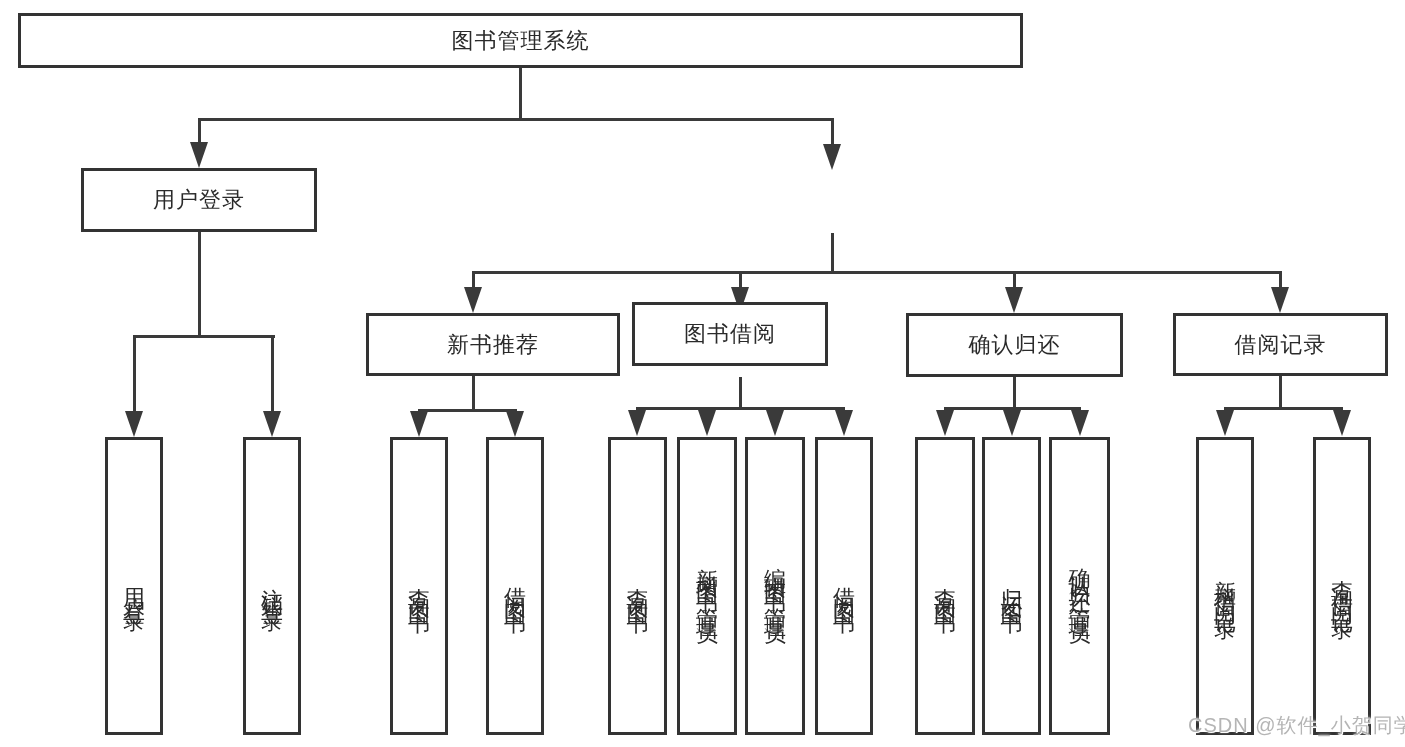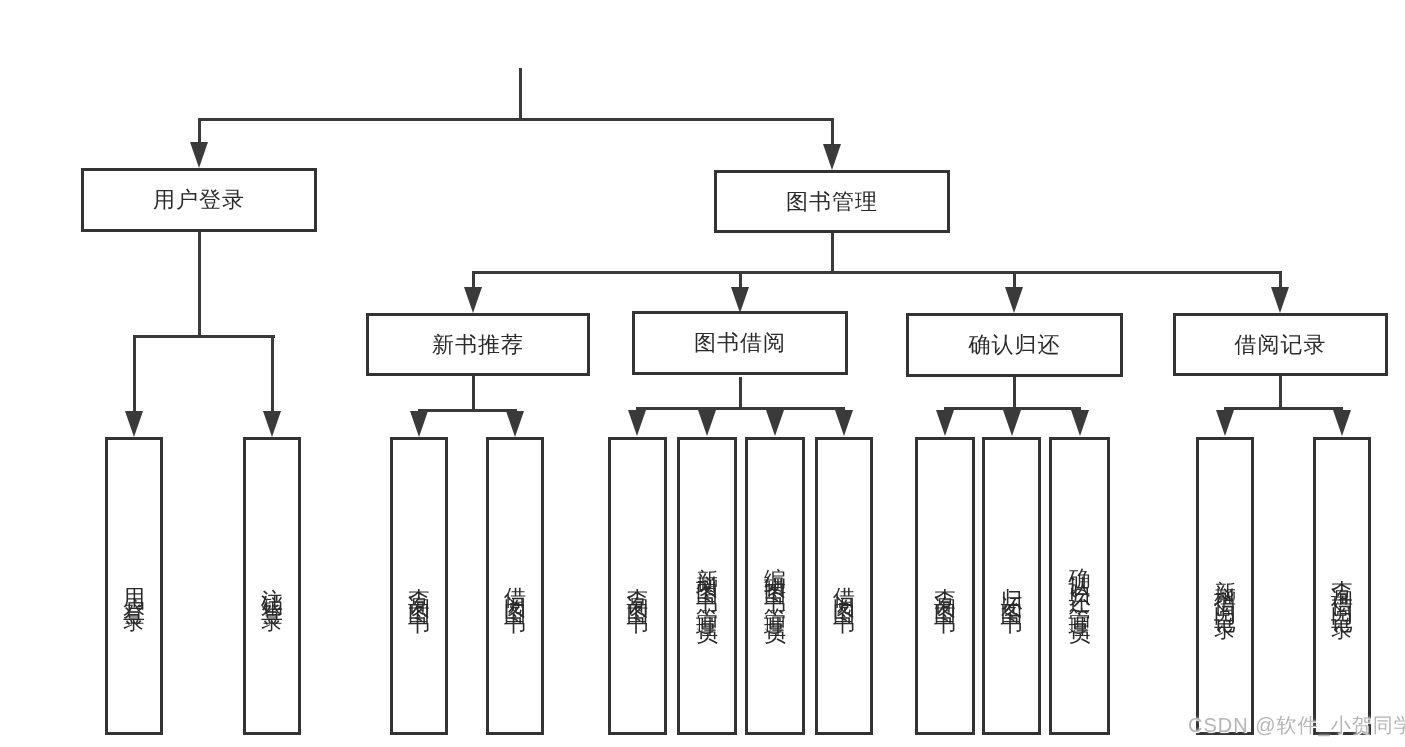--- a/index.html
+++ b/index.html
@@ -78,32 +78,32 @@
   <div class="hline" style="left:944px;top:407px;width:137px"></div>
   <div class="arrow" style="left:936px;top:410px"></div>
   <div class="arrow" style="left:1003px;top:410px"></div>
   <div class="arrow" style="left:1071px;top:410px"></div>
 
   <div class="vline" style="left:1279px;top:376px;height:34px"></div>
   <div class="hline" style="left:1224px;top:407px;width:119px"></div>
   <div class="arrow" style="left:1216px;top:410px"></div>
   <div class="arrow" style="left:1333px;top:410px"></div>
 
+  <div class="box hbox" style="left:18px;top:13px;width:1005px;height:55px">
+    <span>图书管理系统</span>
+  </div>
 
   <div class="box hbox" style="left:81px;top:168px;width:236px;height:64px">
     <span>用户登录</span>
   </div>
-  <div class="box hbox" style="left:714px;top:170px;width:236px;height:63px">
-    <span>图书管理</span>
-  </div>
 
-  <div class="box hbox" style="left:366px;top:313px;width:224px;height:63px">
+  <div class="box hbox" style="left:366px;top:313px;width:254px;height:63px">
     <span>新书推荐</span>
   </div>
-  <div class="box hbox" style="left:632px;top:311px;width:216px;height:64px">
+  <div class="box hbox" style="left:632px;top:302px;width:196px;height:64px">
     <span>图书借阅</span>
   </div>
   <div class="box hbox" style="left:906px;top:313px;width:217px;height:64px">
     <span>确认归还</span>
   </div>
   <div class="box hbox" style="left:1173px;top:313px;width:215px;height:63px">
     <span>借阅记录</span>
   </div>
 
   <div class="box vbox" style="left:105px;top:437px;width:58px;height:298px">

